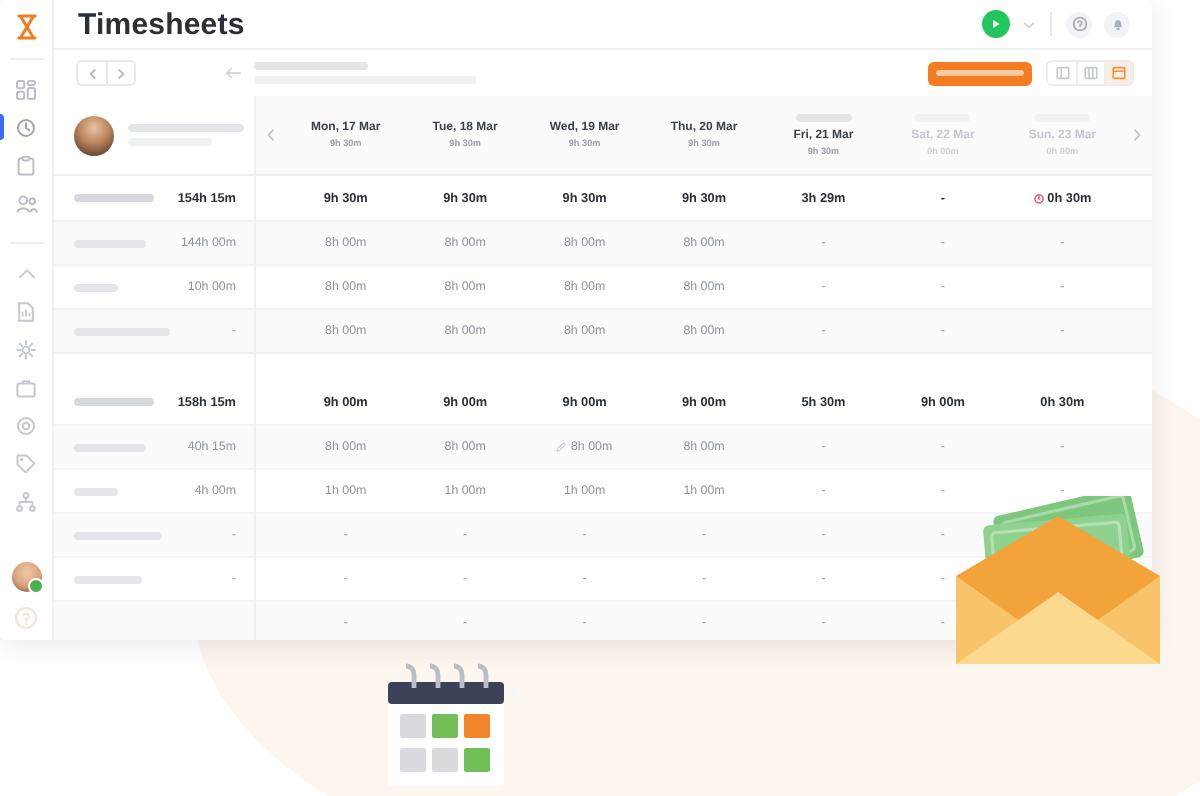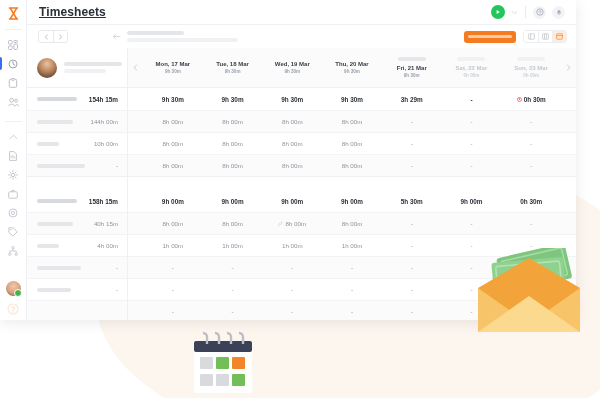--- a/index.html
+++ b/index.html
@@ -77,23 +77,22 @@
   
   .topbar {
     position: absolute; left: 27px; top: 0;
     width: 549px; height: 25px;
     background: #ffffff;
     border-bottom: 1px solid #eef0f3;
     display: flex; align-items: center;
   }
   .app-title {
     margin-left: 12px;
-    font-size: 12px; font-weight: bold; color: #2b2f38;
+    font-size: 15px; font-weight: bold; color: #2b2f38;
     letter-spacing: .1px;
-    text-decoration: underline;
   }
   .topbar-right {
     margin-left: auto; display: flex; align-items: center; gap: 6px; padding-right: 11px;
   }
   .play-btn {
     width: 14px; height: 14px; border-radius: 50%;
     background: #22c65b; display: flex; align-items: center; justify-content: center;
   }
   .caret { width: 7px; height: 7px; opacity: .45; }
   .topbar-div { width: 1px; height: 12px; background: #e8eaee; margin: 0 1px; }

